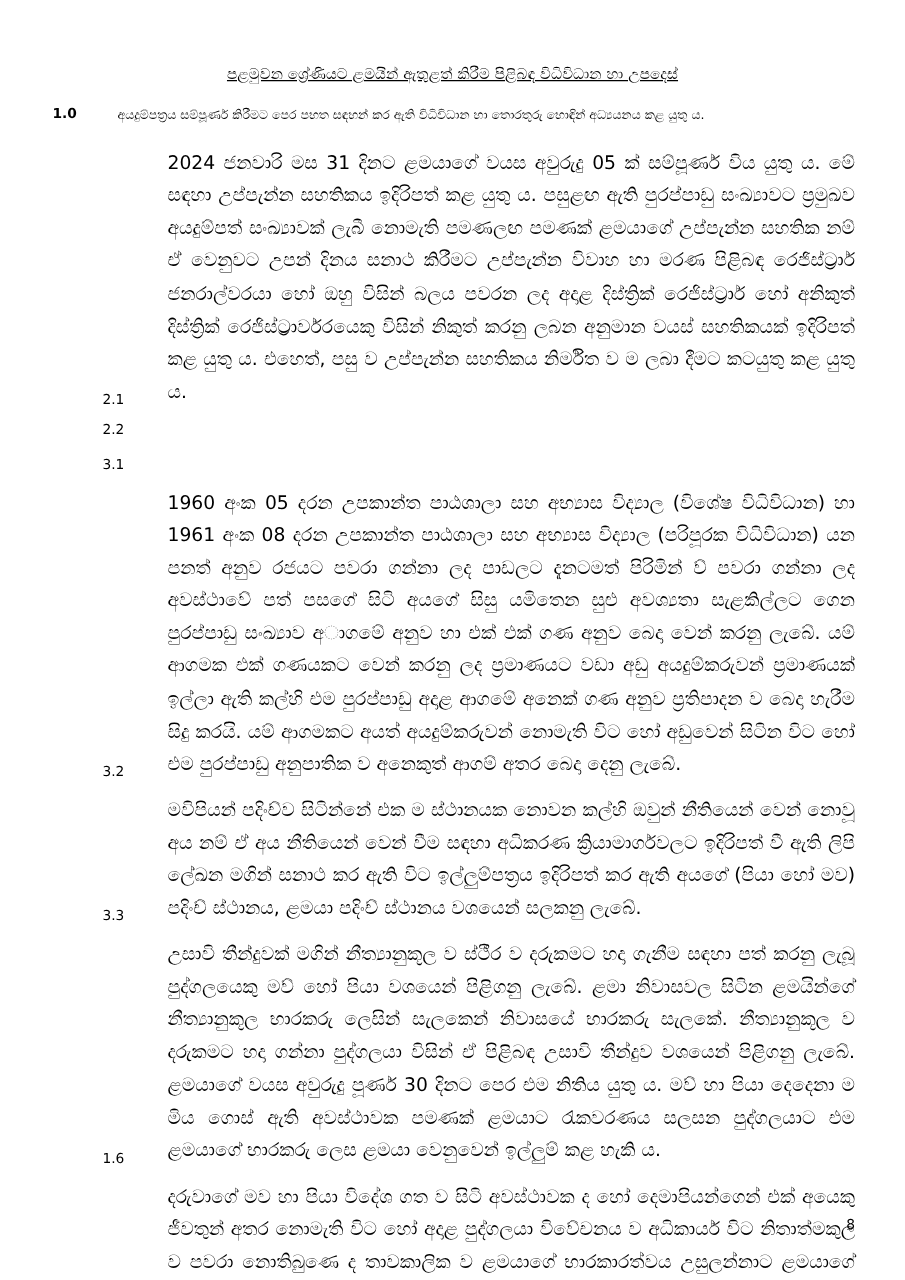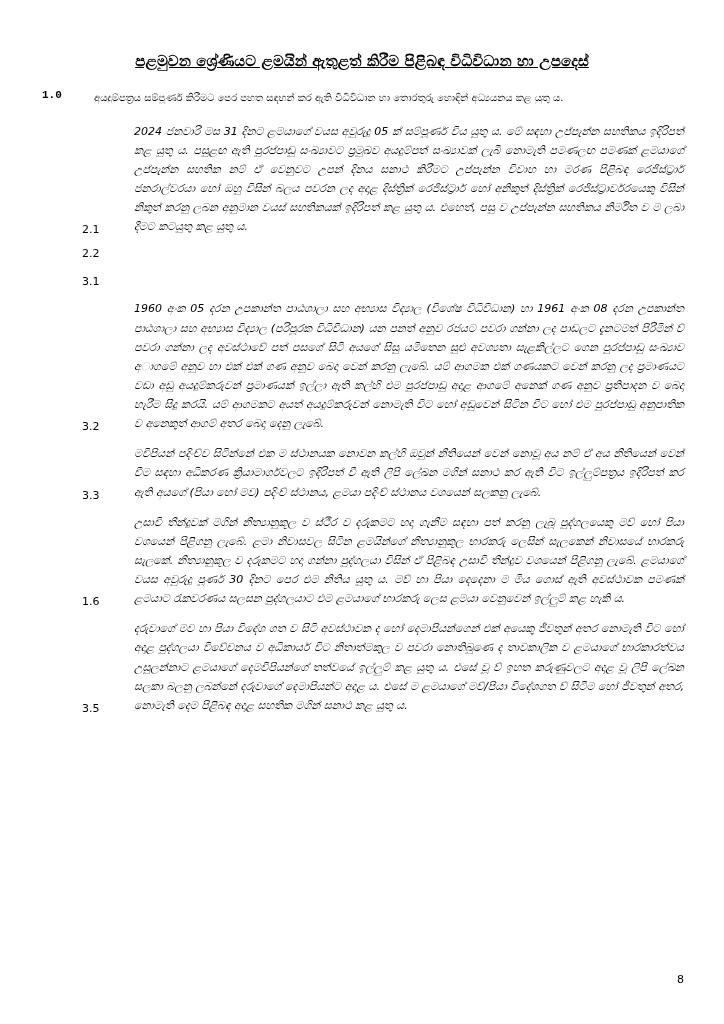--- a/index.html
+++ b/index.html
@@ -15,41 +15,40 @@
     position: relative;
     width: 724px;
     height: 1024px;
     background: #ffffff;
     box-sizing: border-box;
     padding: 44px 40px 34px 40px;
     overflow: hidden;
   }
   .doc-title {
     text-align: center;
-    font-size: 15px;
-    font-weight: bold;
+    font-size: 12px;
+    font-weight: normal;
     text-decoration: underline;
     line-height: 1.5;
     margin: 6px 0 16px 0;
     letter-spacing: 0.1px;
   }
   
   .lvl1 {
     display: flex;
     align-items: flex-start;
     margin-bottom: 12px;
   }
   .lvl1 .num {
     width: 54px;
     flex: 0 0 54px;
     font-size: 11px;
     font-weight: bold;
     padding-left: 2px;
     box-sizing: border-box;
-    font-family: Liberation Mono, monospace;
   }
   .lvl1 .body {
     flex: 1 1 auto;
     font-size: 10px;
     line-height: 1.72;
     text-align: justify;
   }
   .lvl1 .body.bold {
     font-weight: bold;
   }
@@ -61,24 +60,23 @@
     padding-left: 42px;
   }
   .lvl2 .num {
     width: 52px;
     flex: 0 0 52px;
     font-size: 11px;
     box-sizing: border-box;
   }
   .lvl2 .body {
     flex: 1 1 auto;
-    font-size: 11px;
+    font-size: 15px;
     line-height: 1.74;
     text-align: justify;
-    font-style: italic;
   }
   .section-gap {
     height: 4px;
   }
   .page-number {
     position: absolute;
     right: 40px;
     bottom: 38px;
     font-size: 11px;
   }

